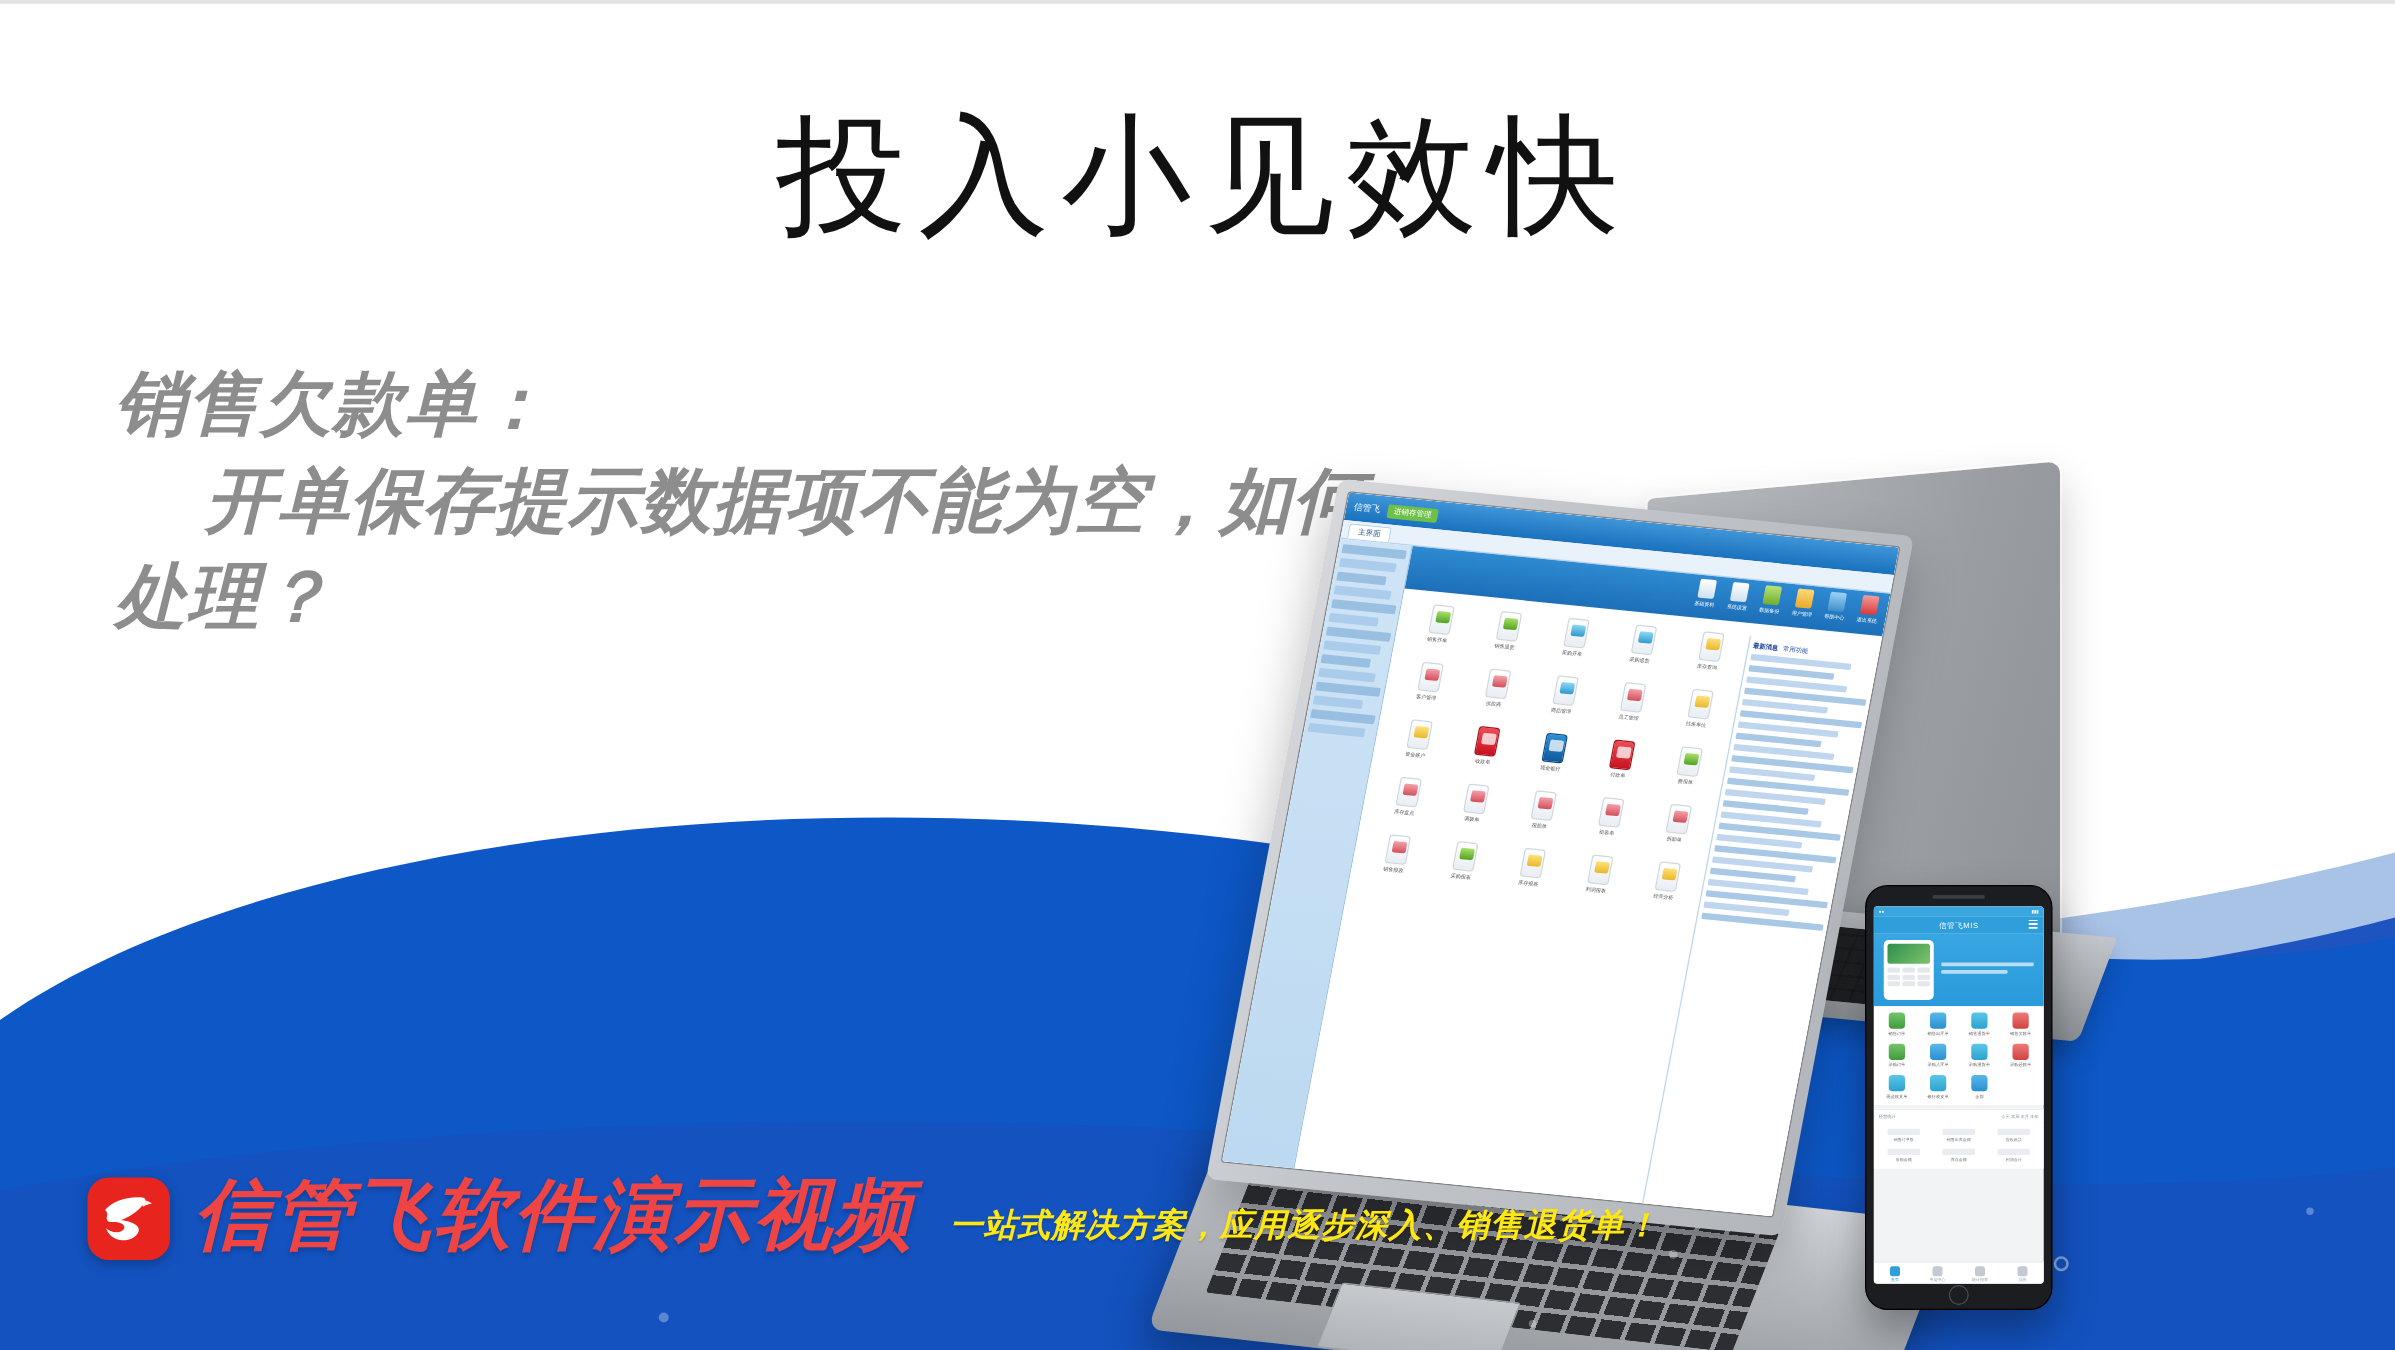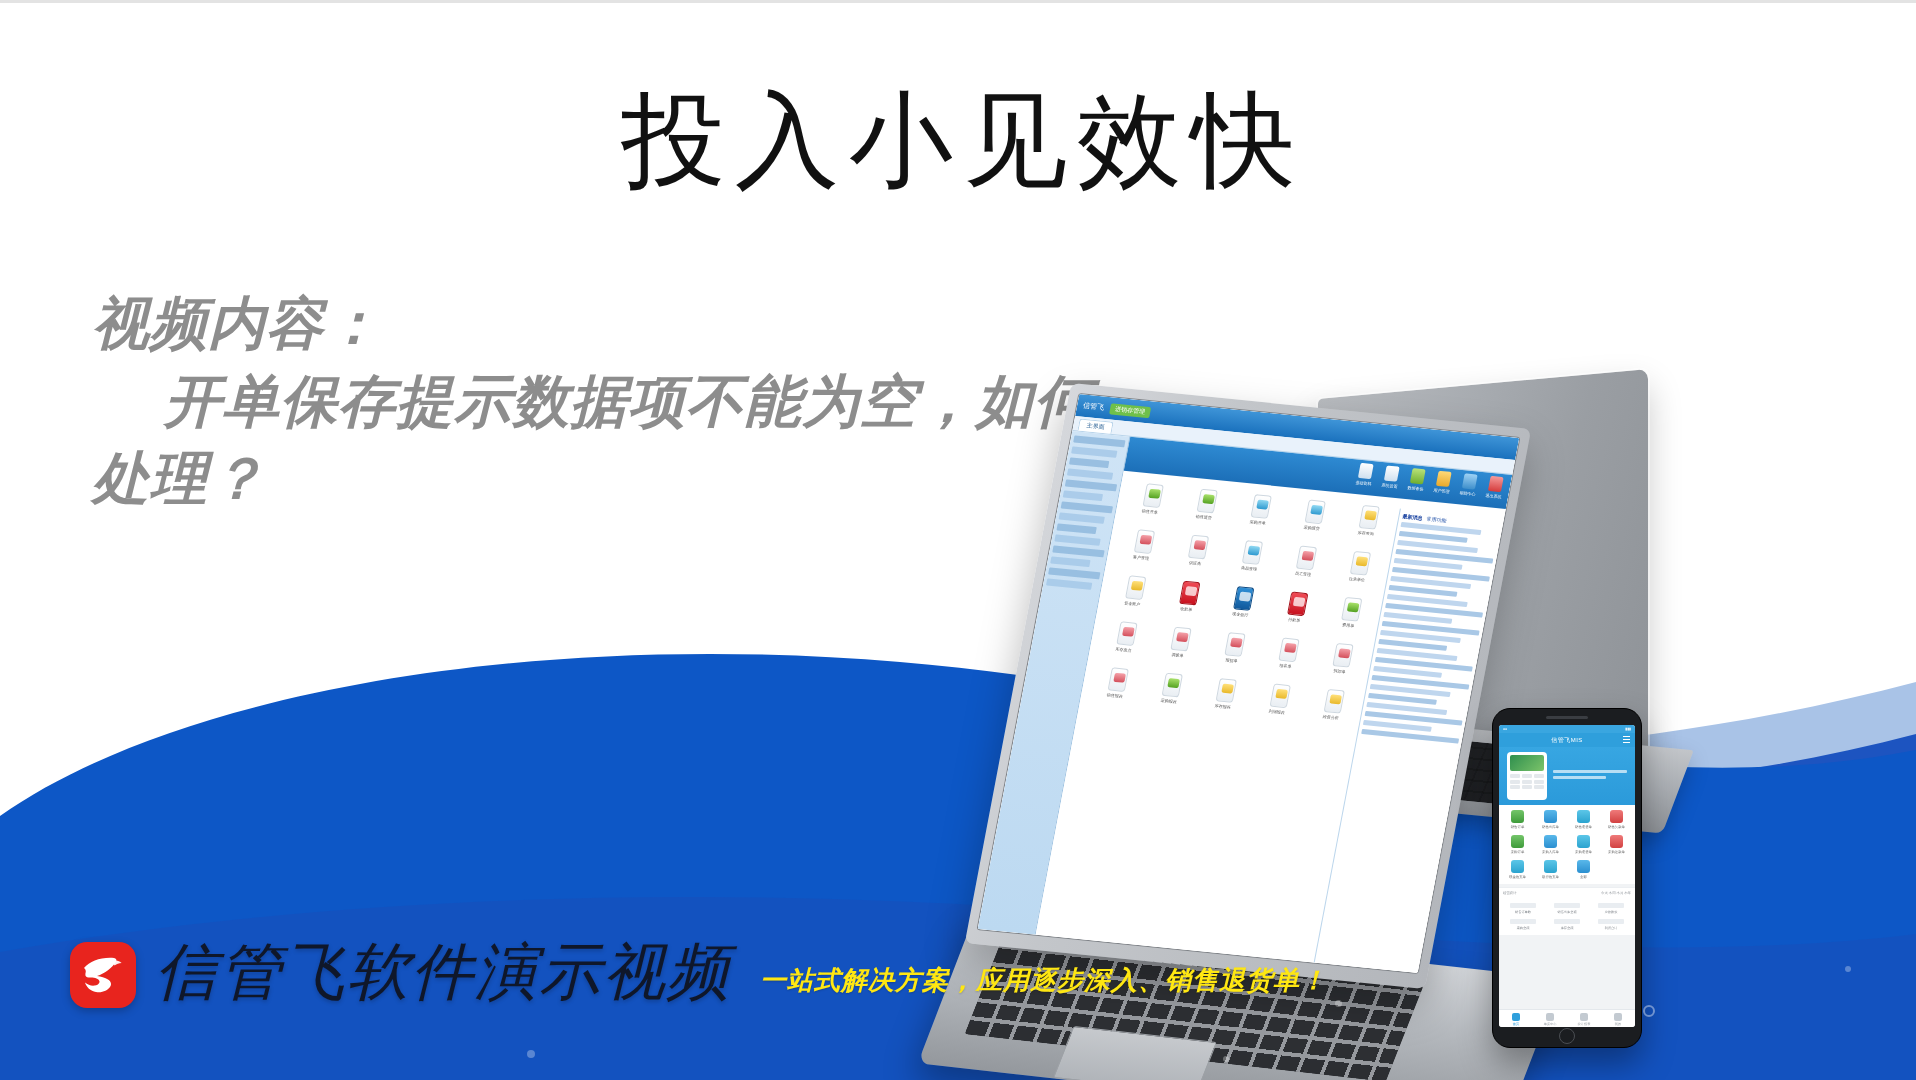--- a/index.html
+++ b/index.html
@@ -203,21 +203,21 @@
 
   
   .footer{ position:absolute; left:0; bottom:0; width:100%; height:150px; }
   .logo-mark{
     position:absolute; left:70px; bottom:72px; width:66px; height:66px;
     background:#e8241e; border-radius:17px; box-shadow:0 3px 9px rgba(0,0,0,.25);
   }
   .logo-mark svg{ position:absolute; left:0; top:0; width:100%; height:100%; }
   .brand{
     position:absolute; left:155px; bottom:66px;
-    color:#0f172a; font-size:62px; font-weight:400; font-style:italic;
+    color:#ef4444; font-size:62px; font-weight:700; font-style:italic;
     letter-spacing:2px; text-shadow:0 2px 4px rgba(0,0,0,.22);
     white-space:nowrap;
   }
   .tagline{
     position:absolute; left:760px; bottom:82px;
     color:#ffe712; font-size:26px; font-weight:700; font-style:italic;
     letter-spacing:1px; white-space:nowrap; text-shadow:0 1px 2px rgba(0,0,0,.2);
   }
   .dot{ position:absolute; border-radius:50%; background:rgba(255,255,255,.30); }
   .dot.ring{ background:transparent; border:2px solid rgba(255,255,255,.40); }
@@ -238,21 +238,21 @@
 
       <path fill="#0d57c6" d="M0,296 C170,176 520,110 900,142 C1270,174 1600,292 1916,230 L1916,560 L0,560 Z"></path>
 
       <path fill="#1a4fba" opacity="0.55" d="M0,432 C340,372 760,362 1150,398 C1470,428 1720,438 1916,414 L1916,560 L0,560 Z"></path>
     </svg>
   </div>
 
   <div class="title">投入小见效快</div>
 
   <div class="body-text">
-    <span>视频内容：</span>
+    <span>销售欠款单：</span>
     <span class="ln2">开单保存提示数据项不能为空，如何处理？</span>
   </div>
 
   <div class="devices">
 
     <div class="laptop-back"></div>
     <div class="laptop-back-base"></div>
     <div class="laptop-back-keys"></div>
 
     <div class="laptop-front">

